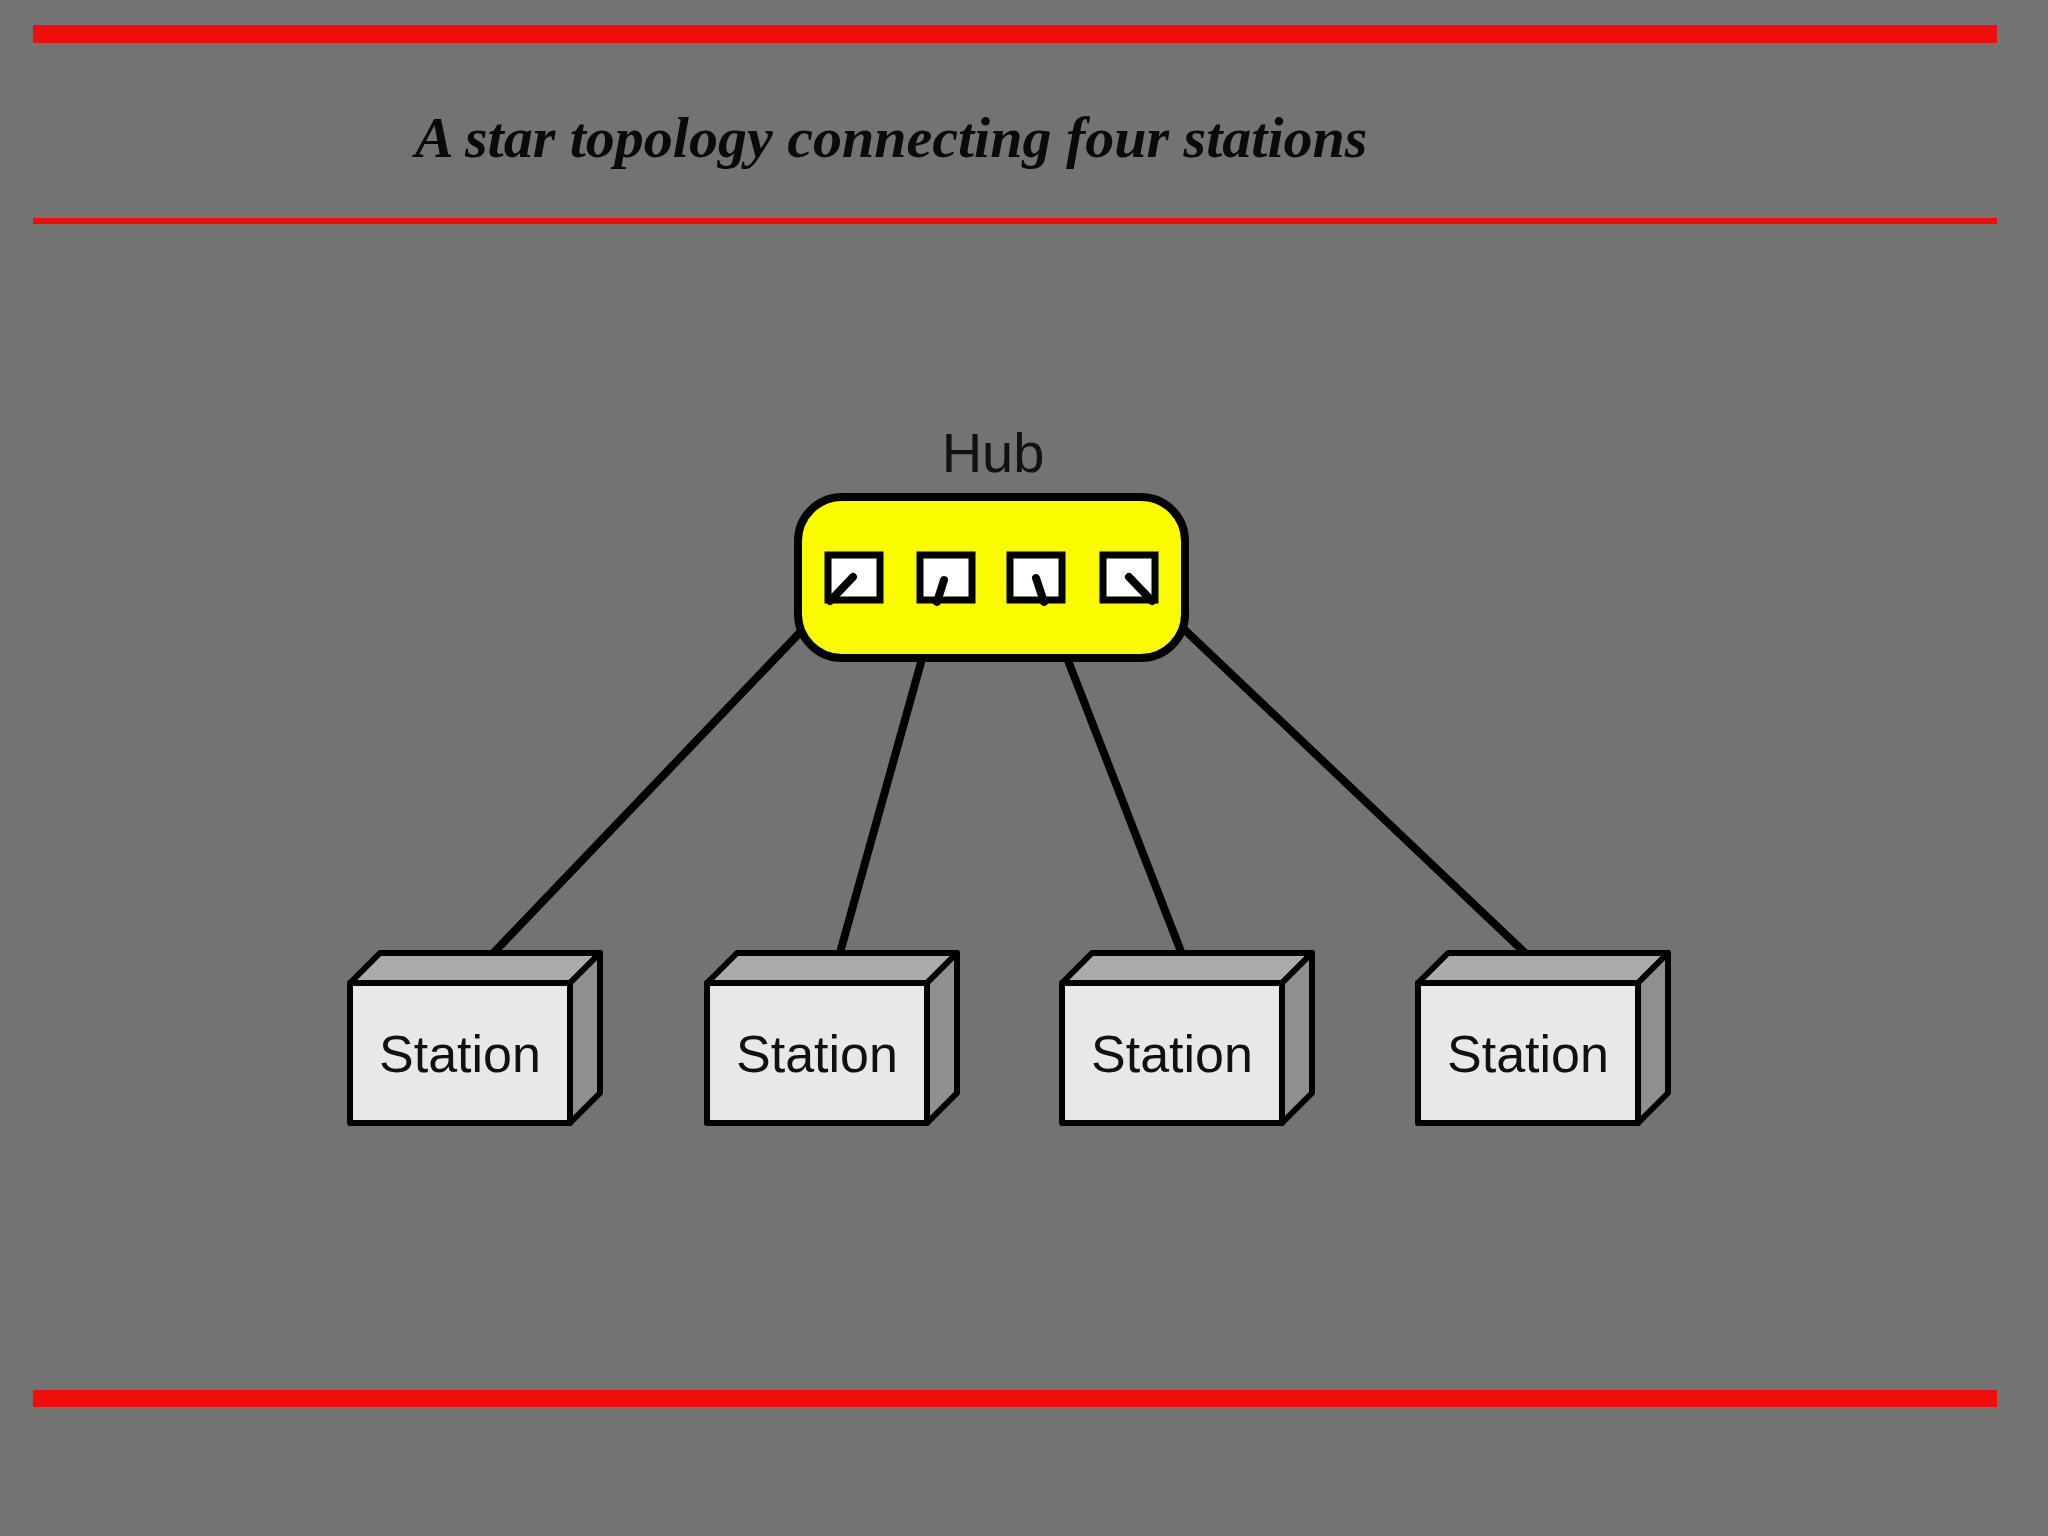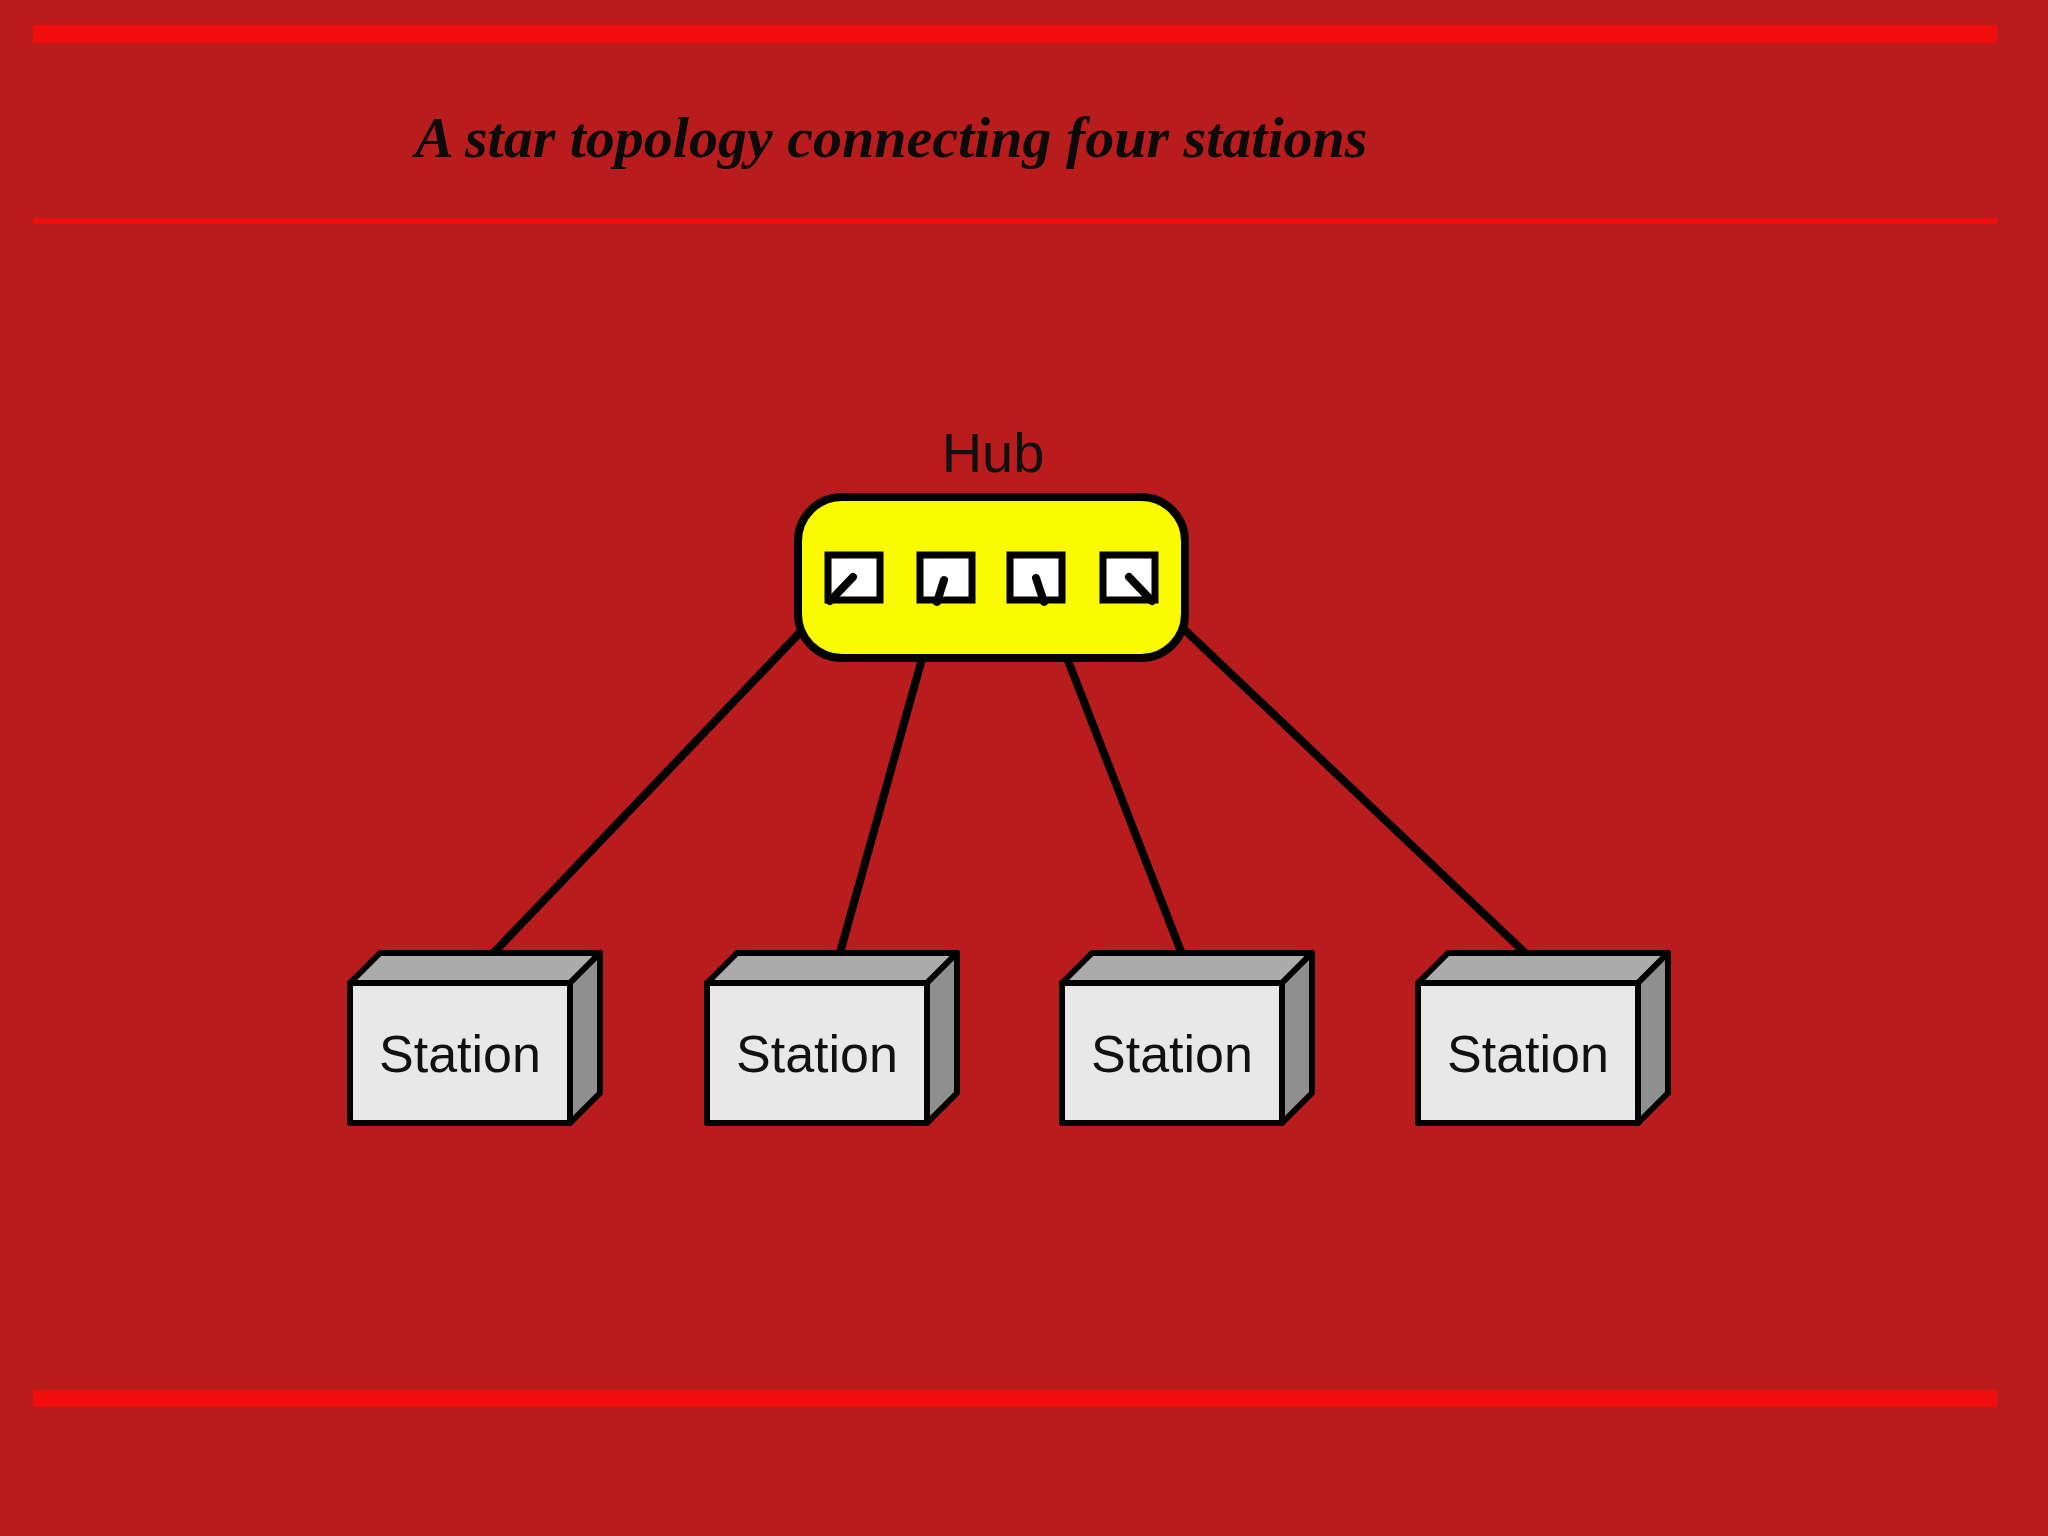--- a/index.html
+++ b/index.html
@@ -4,21 +4,21 @@
 <style>
   html, body {
     margin: 0;
     padding: 0;
     background: #ffffff;
   }
   .page {
     position: relative;
     width: 2048px;
     height: 1536px;
-    background: #b91c1c;
+    background: #737373;
     overflow: hidden;
     font-family: "Liberation Sans", "DejaVu Sans", sans-serif;
   }
   svg { display: block; }
   .title-text {
     font-family: "Liberation Serif", "DejaVu Serif", serif;
     font-style: italic;
     font-weight: bold;
     font-size: 58px;
     fill: #0a0a0a;

